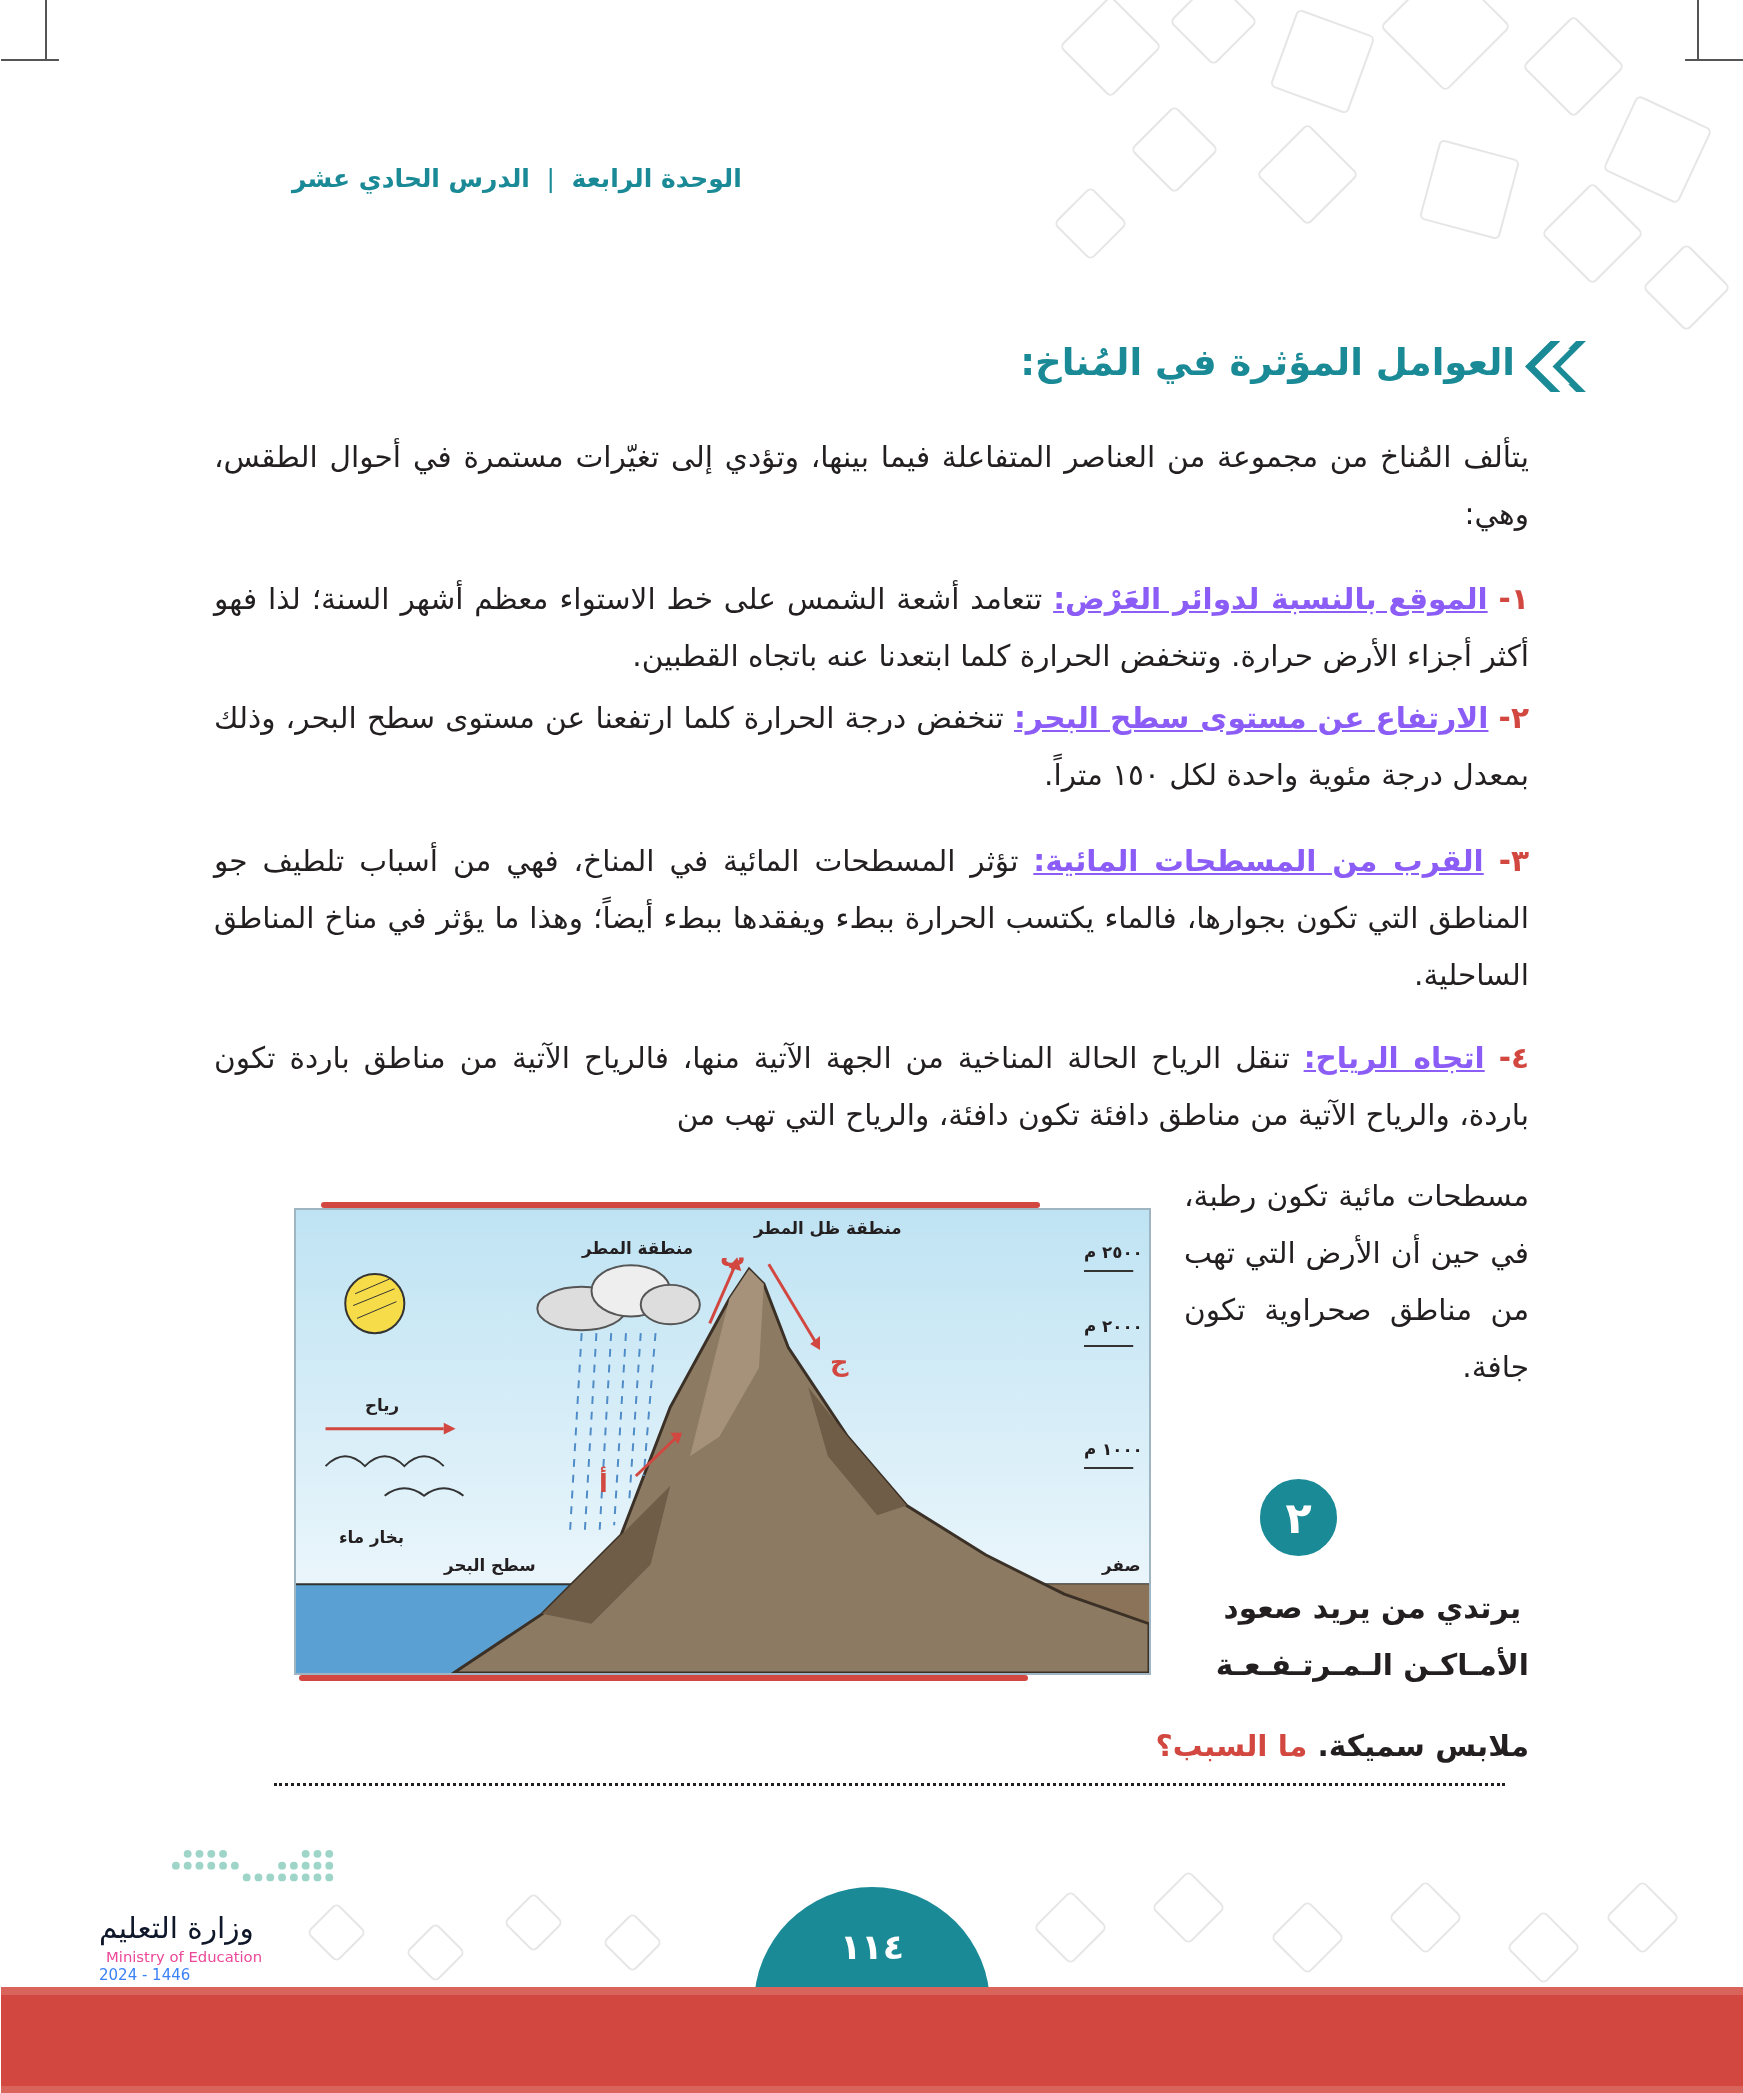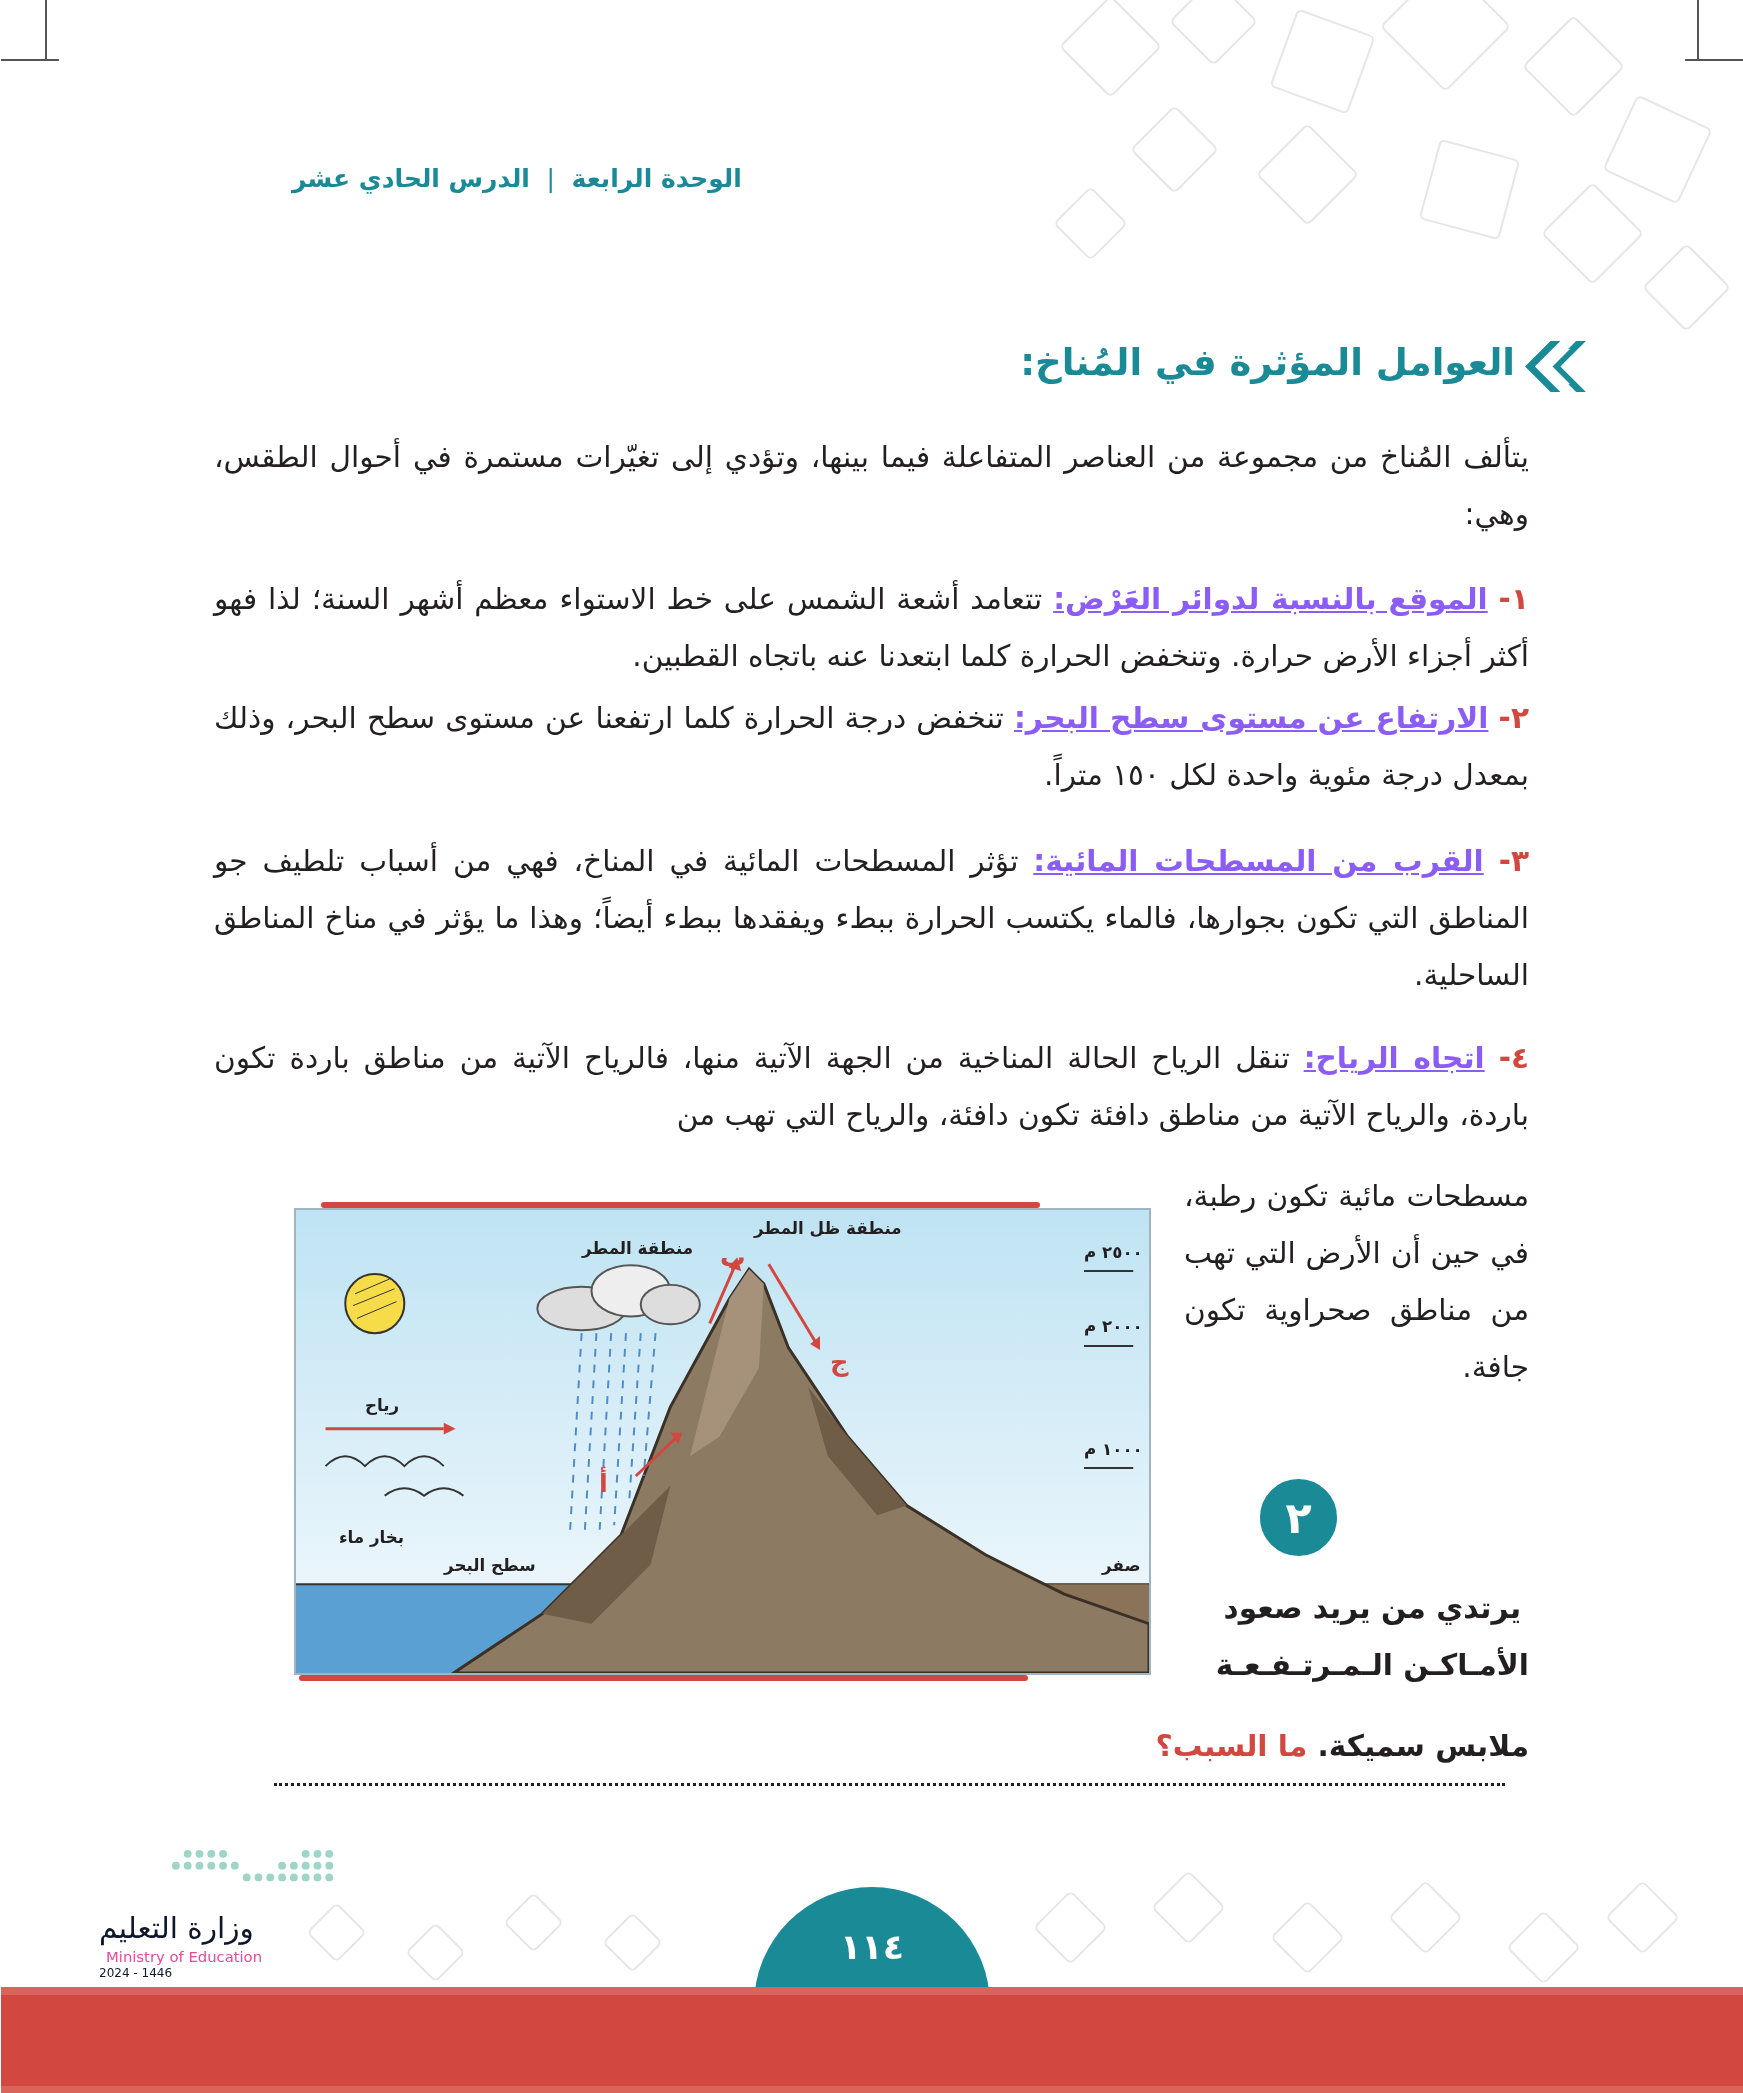--- a/index.html
+++ b/index.html
@@ -97,21 +97,21 @@
       position: absolute; left: 754px; top: 1887px; width: 236px; height: 128px;
       background: #1a8a96; border-radius: 118px 118px 0 0;
     }
     .page-num {
       position: absolute; left: 754px; top: 1927px; width: 236px; text-align: center;
       font-size: 35px; font-weight: bold; color: #fff;
     }
     .moe-logo { position: absolute; left: 89px; top: 1844px; width: 276px; height: 143px; }
     .moe-ar { position: absolute; left: 99px; top: 1911px; font-size: 29.6px; color: #0f172a; white-space: nowrap; }
     .moe-en { position: absolute; left: 99px; top: 1948px; font-size: 14.8px; color: #ec4899; direction: ltr; white-space: nowrap; margin-left: 7px; }
-    .moe-yr { position: absolute; left: 99px; top: 1966px; font-size: 12px; color: #0f172a; direction: ltr; white-space: nowrap; }
+    .moe-yr { position: absolute; left: 99px; top: 1966px; font-size: 15px; color: #3b82f6; direction: ltr; white-space: nowrap; }
   </style>
 </head>
 <body>
 
 <div class="crop" style="left:0;top:59px;width:59px;height:2px;"></div>
 <div class="crop" style="left:45px;top:0;width:2px;height:59px;"></div>
 <div class="crop" style="right:0;top:59px;width:59px;height:2px;"></div>
 <div class="crop" style="right:45px;top:0;width:2px;height:59px;"></div>
 <div class="crop" style="right:0;top:2033px;width:59px;height:2px;"></div>
 <div class="crop" style="right:45px;top:2039px;width:2px;height:54px;"></div>

